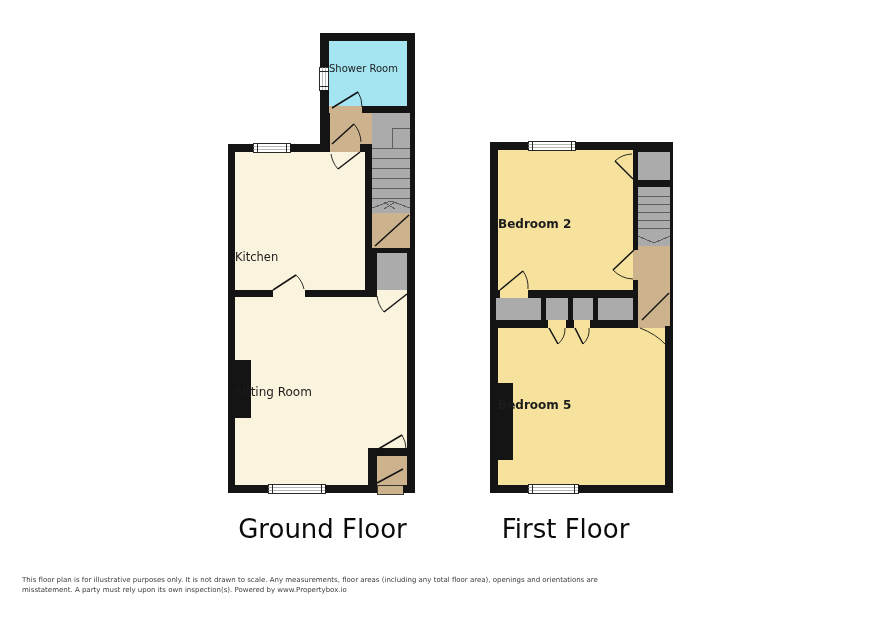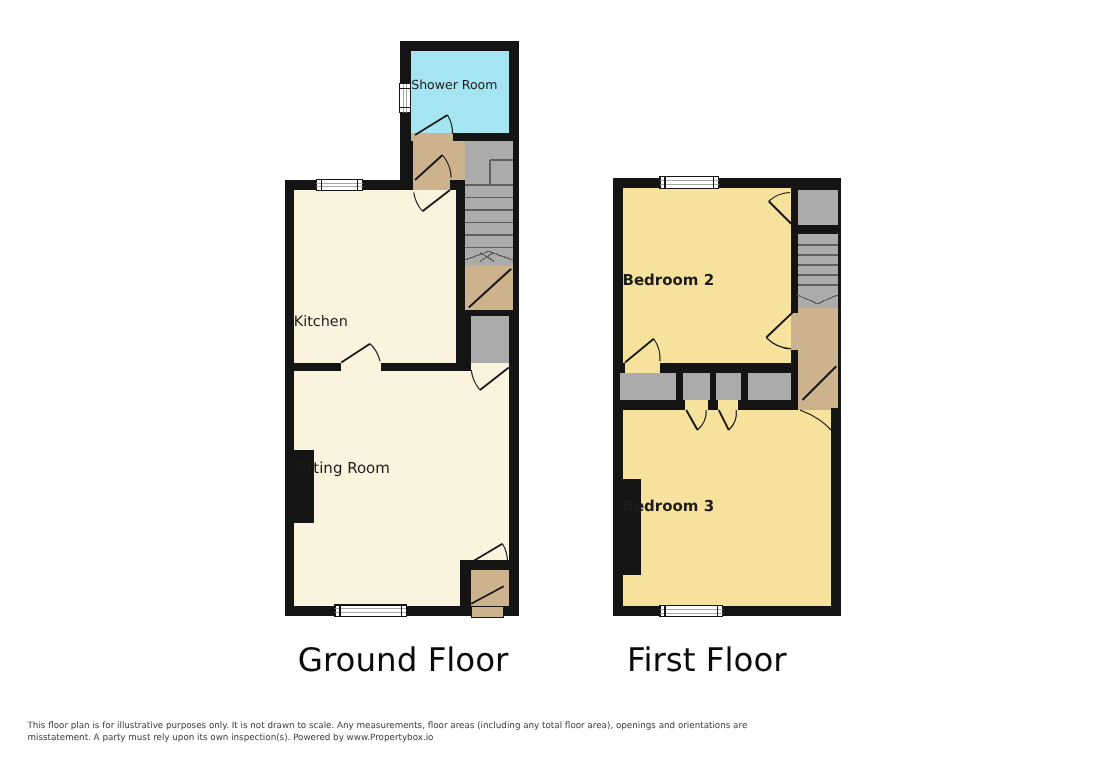--- a/index.html
+++ b/index.html
@@ -85,21 +85,21 @@
       <path d="M182,266 L159,284" stroke-width="1.5"></path>
       <path d="M159,284 A30,30 0 0 1 152,268" stroke-width="0.9"></path>
       <path d="M150,218 L184,187" stroke-width="1.5"></path>
       <path d="M150,423 L177,407" stroke-width="1.5"></path>
       <path d="M177,407 A28,28 0 0 1 181,421" stroke-width="0.9"></path>
       <path d="M152,455 L178,441" stroke-width="1.5"></path>
     </g>
   </svg>
   <div class="room-label small" style="left:104px;top:34px;width:78px;">Shower Room</div>
   <div class="room-label" style="left:10px;top:188px;width:130px;margin-top:35px;">Kitchen</div>
-  <div class="room-label" style="left:10px;top:340px;width:165px;font-size:12px;">Sitting Room</div>
+  <div class="room-label" style="left:10px;top:358px;width:165px;font-size:12px;">Sitting Room</div>
 </div>
 
 <div class="plan" style="left:488px;top:138px;width:195px;height:360px;font-weight:bold;">
   <svg width="195" height="360" viewBox="0 0 195 360" shape-rendering="crispEdges">
     <rect x="2" y="4" width="183" height="351" fill="#141414"></rect>
     <rect x="10" y="12" width="135" height="140" fill="#f6e29d"></rect>
     <rect x="150" y="14" width="32" height="28" fill="#ababab"></rect>
     <rect x="150" y="49" width="32" height="59" fill="#ababab"></rect>
     <rect x="150" y="108" width="32" height="80" fill="#cdb28e"></rect>
     <rect x="145" y="112" width="5" height="30" fill="#cdb28e"></rect>
@@ -139,21 +139,21 @@
       <path d="M35,133 A28,28 0 0 1 40,151" stroke-width="0.9"></path>
       <path d="M61,190 L70,206" stroke-width="1.5"></path>
       <path d="M70,206 A20,20 0 0 0 77,190" stroke-width="0.9"></path>
       <path d="M87,190 L95,206" stroke-width="1.5"></path>
       <path d="M95,206 A19,19 0 0 0 101,190" stroke-width="0.9"></path>
       <path d="M154,182 L181,155" stroke-width="1.5"></path>
       <path d="M152,190 Q168,196 178,207" stroke-width="0.9"></path>
     </g>
   </svg>
   <div class="room-label" style="left:10px;top:80px;width:135px;font-size:12px;">Bedroom 2</div>
-  <div class="room-label" style="left:10px;top:261px;width:167px;font-size:12px;">Bedroom 3</div>
+  <div class="room-label" style="left:10px;top:261px;width:167px;font-size:12px;">Bedroom 5</div>
 </div>
 
 <div class="floor-title" style="left:225px;">Ground Floor</div>
 <div class="floor-title" style="left:468px;">First Floor</div>
 
 <div class="disclaimer">
   <div>This floor plan is for illustrative purposes only. It is not drawn to scale. Any measurements, floor areas (including any total floor area), openings and orientations are</div>
   <div>misstatement. A party must rely upon its own inspection(s). Powered by www.Propertybox.io</div>
 </div>
 

